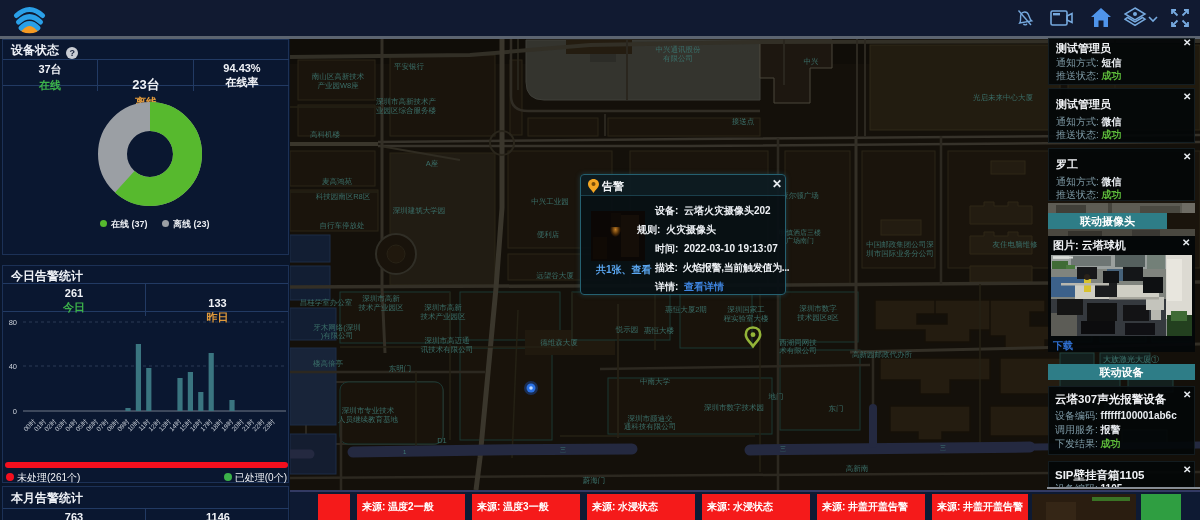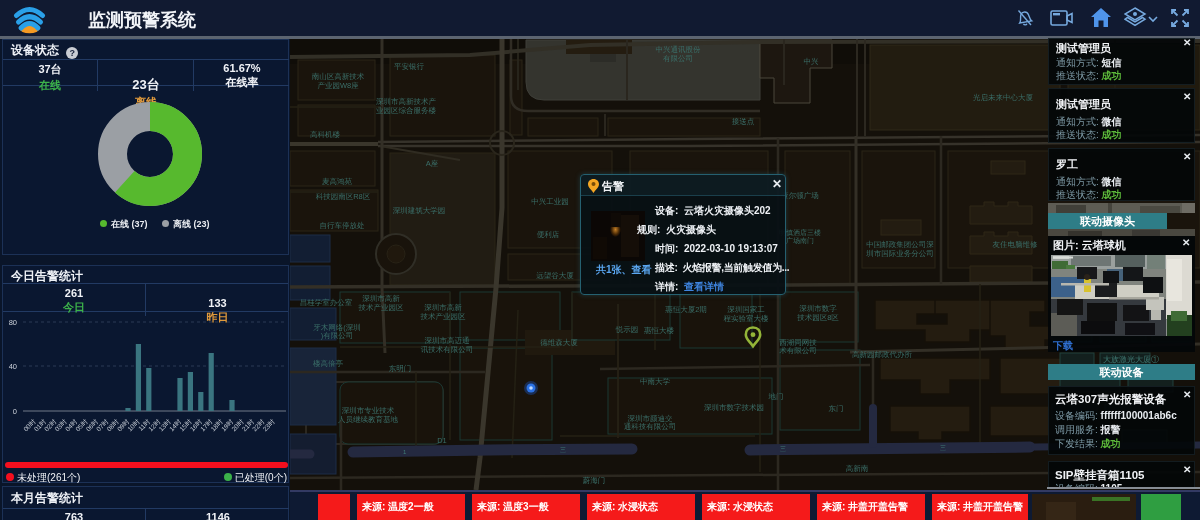--- a/index.html
+++ b/index.html
@@ -256,21 +256,20 @@
 
   <div class="abs" id="header" style="left:0;top:0;width:1200px;height:36px;background:#111a31;">
 
     <svg class="abs" style="left:13px;top:2px;" width="33" height="32" viewBox="0 0 33 32">
       <ellipse cx="16.5" cy="26.5" rx="10" ry="4.8" fill="#f59a23"></ellipse>
       <path d="M3.5 13.5 Q16.5 1.5 29.5 13.5" fill="none" stroke="#2aa0e8" stroke-width="5" stroke-linecap="round"></path>
       <path d="M5.5 20 Q16.5 9.5 27.5 20" fill="none" stroke="#2aa0e8" stroke-width="5" stroke-linecap="round"></path>
       <path d="M8 26 Q16.5 17 25 26" fill="none" stroke="#2aa0e8" stroke-width="5" stroke-linecap="round"></path>
     </svg>
 
-    <div class="abs" style="left:88px;top:8px;font-size:18px;font-weight:bold;color:#f2f4f8;">监测预警系统</div>
 
     <svg class="abs" style="left:1015px;top:8px;" width="20" height="20" viewBox="0 0 20 20">
       <path d="M4 14 C5.5 12.5 5.5 9.5 6 7.5 C6.6 5 8 4 10 4 C12 4 13.4 5 14 7.5 C14.5 9.5 14.5 12.5 16 14 Z" fill="none" stroke="#76a9de" stroke-width="1.4" transform="rotate(-10 10 10)"></path>
       <path d="M8.5 15.7 a1.8 1.8 0 0 0 3.4 0" fill="none" stroke="#76a9de" stroke-width="1.4"></path>
       <path d="M3.5 2.5 L16 17" stroke="#76a9de" stroke-width="1.4"></path>
     </svg>
 
     <svg class="abs" style="left:1050px;top:9px;" width="24" height="18" viewBox="0 0 24 18">
       <rect x="1" y="2" width="16" height="14" rx="1.5" fill="none" stroke="#76a9de" stroke-width="1.6"></rect>
       <rect x="3" y="4" width="7" height="2.4" fill="#76a9de"></rect>
@@ -311,21 +310,21 @@
       <div class="abs" style="left:0px;top:19px;width:286px;height:27px;border-top:1px solid #223a63;border-bottom:1px solid #223a63;">
         <div class="abs" style="left:0;top:0;width:95px;height:31px;border-right:1px solid #223a63;text-align:center;">
           <div style="font-size:11px;font-weight:bold;color:#f0f2f6;margin-top:2px;">37台</div>
           <div style="font-size:11px;font-weight:bold;color:#3cb24a;margin-top:1px;">在线</div>
         </div>
         <div class="abs" style="left:96px;top:0;width:95px;height:31px;border-right:1px solid #223a63;text-align:center;">
           <div style="font-size:13px;font-weight:bold;color:#f0f2f6;margin-top:16px;text-align:center;">23台</div>
           <div style="font-size:11px;font-weight:bold;color:#e09a3c;margin-top:1px;">离线</div>
         </div>
         <div class="abs" style="left:192px;top:0;width:94px;height:31px;text-align:center;">
-          <div style="font-size:11px;font-weight:bold;color:#f0f2f6;margin-top:2px;">61.67%</div>
+          <div style="font-size:11px;font-weight:bold;color:#f0f2f6;margin-top:2px;">94.43%</div>
           <div style="font-size:11px;font-weight:bold;color:#f0f2f6;margin-top:1px;">在线率</div>
         </div>
       </div>
 
       <svg class="abs" style="left:92px;top:59px;" width="110" height="110" viewBox="0 0 110 110">
         <circle cx="55" cy="55" r="37.5" fill="none" stroke="#9b9fa4" stroke-width="29"></circle>
         <circle cx="55" cy="55" r="37.5" fill="none" stroke="#57b92e" stroke-width="29" stroke-dasharray="145.3 90.3" transform="rotate(-90 55 55)"></circle>
       </svg>
 
       <div class="abs" style="left:97px;top:178px;width:190px;font-size:9px;font-weight:bold;color:#e8ebf0;white-space:nowrap;">

